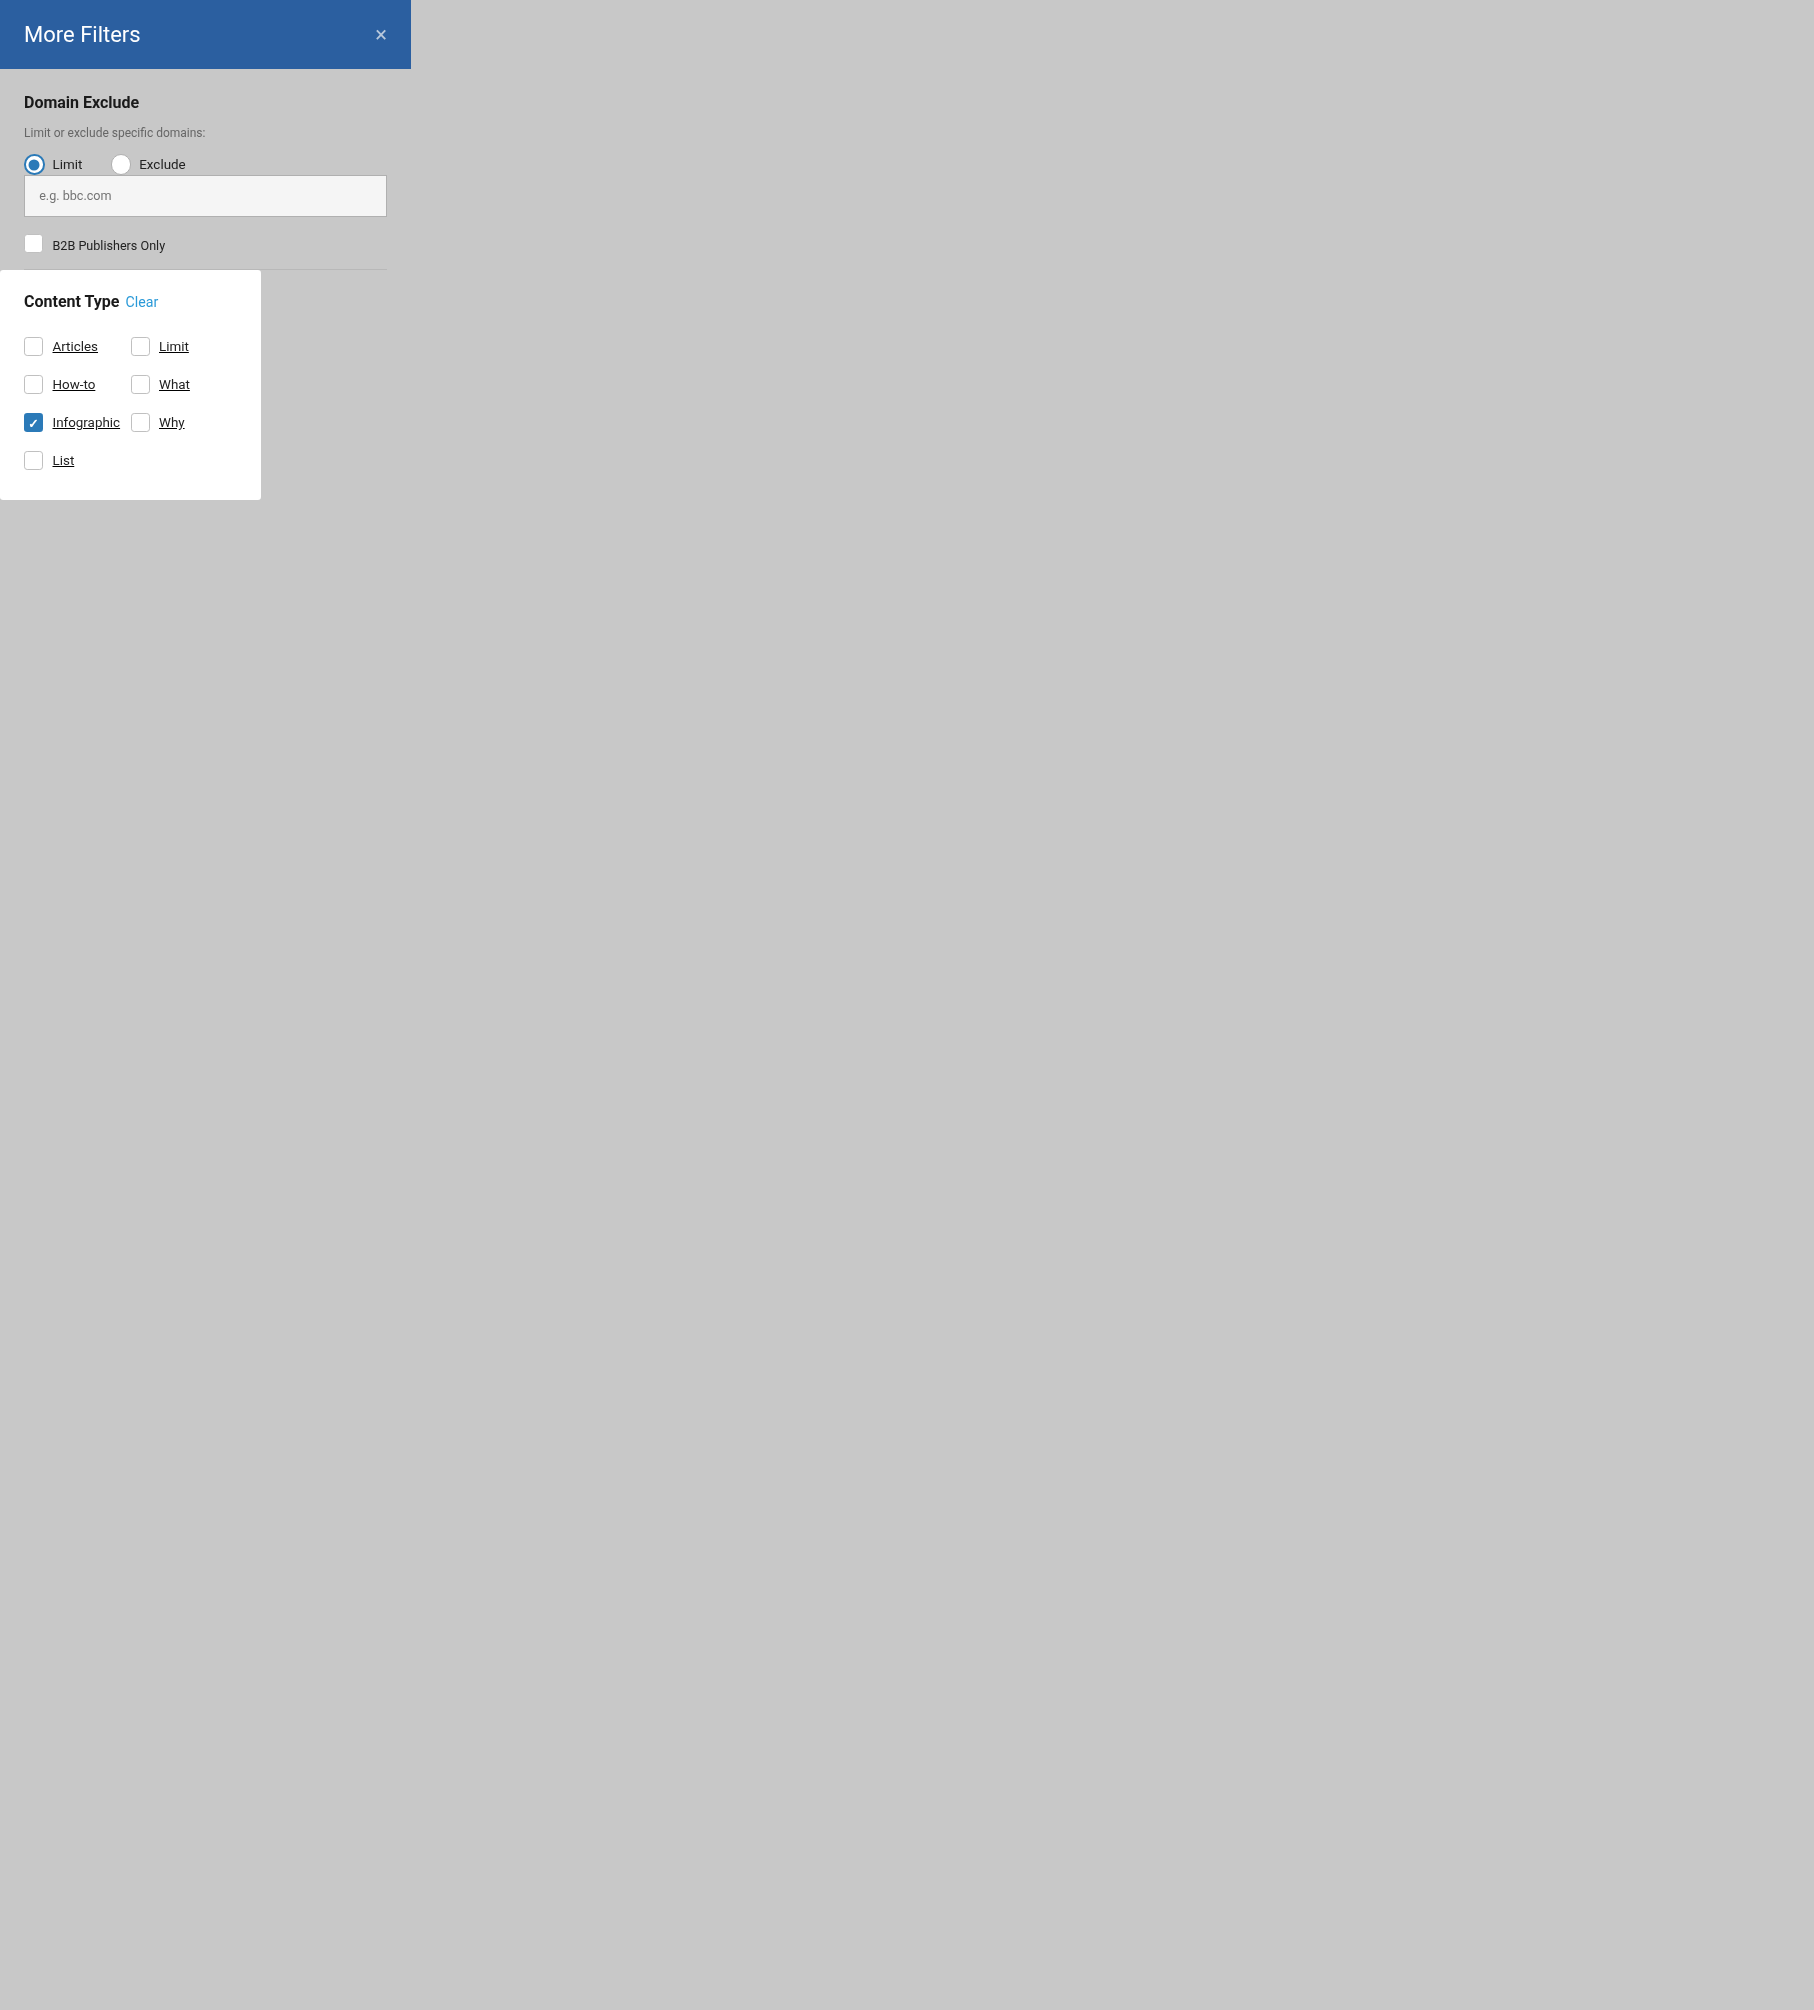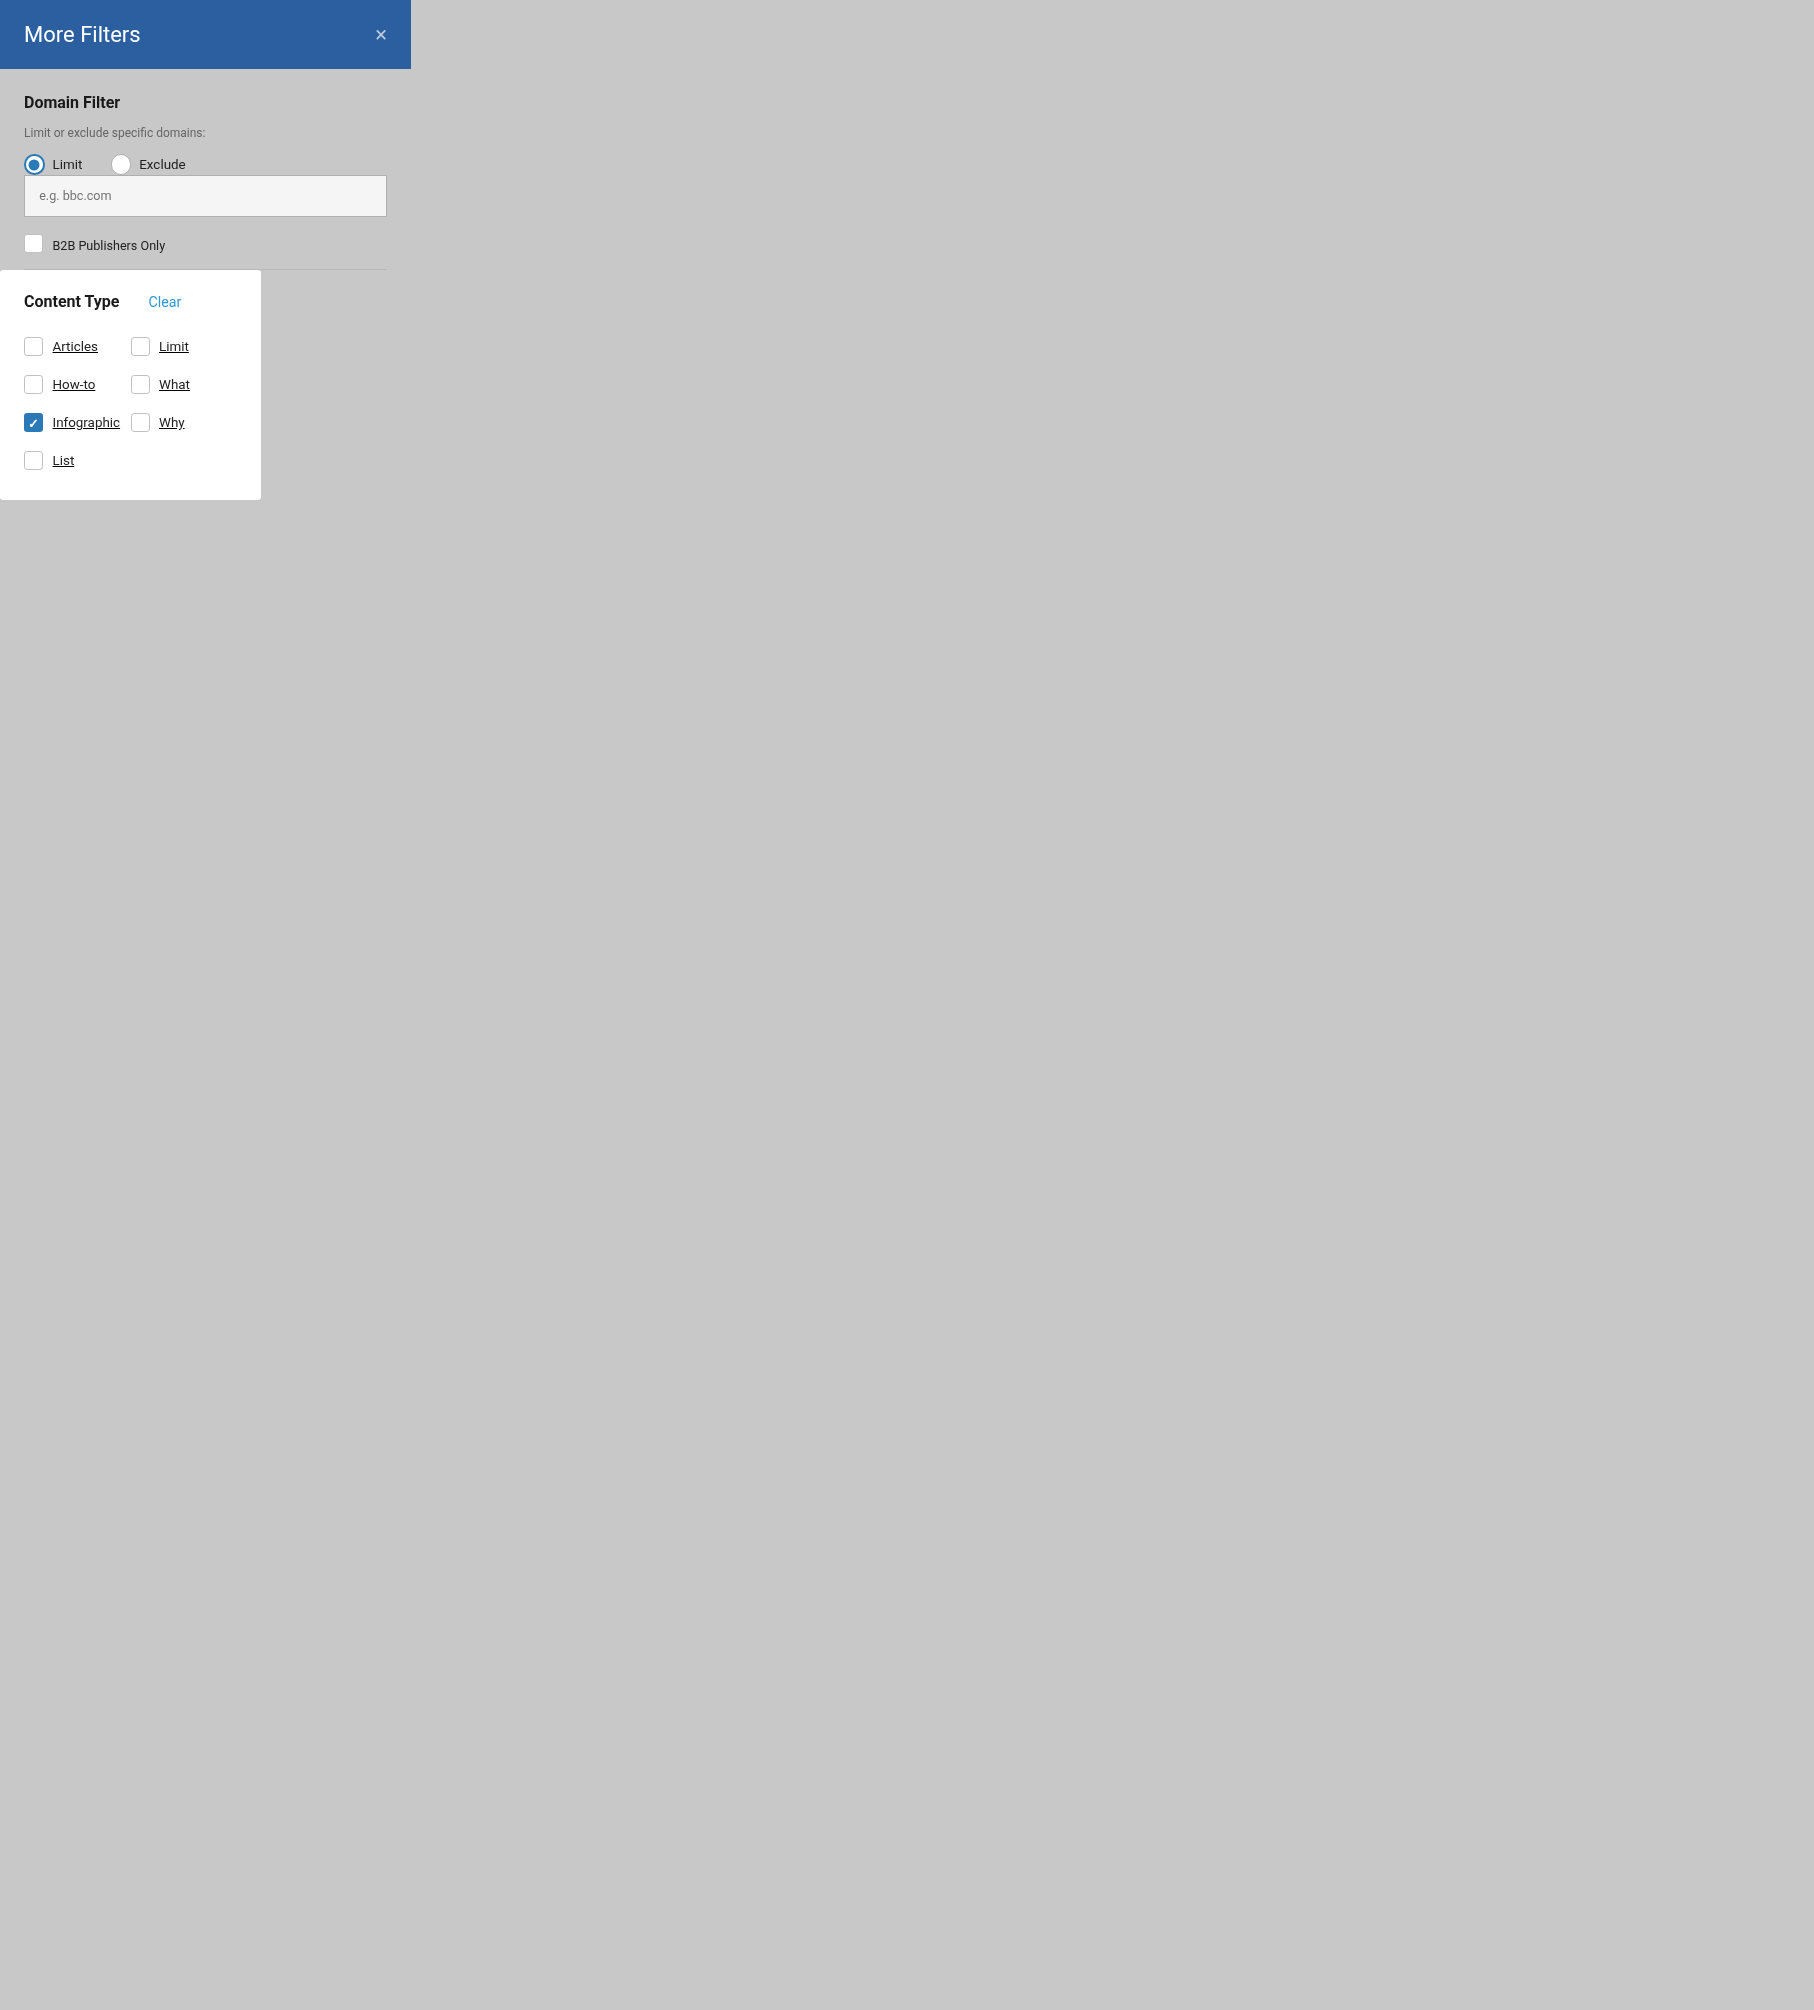--- a/index.html
+++ b/index.html
@@ -111,21 +111,21 @@
       background: #ffffff;
       border-radius: 3.2px;
       padding: 22px 24px;
       margin: 0;
       width: 261px;
     }
 
     .content-type-header {
       display: flex;
       align-items: center;
-      gap: 29px;
+      gap: 6px;
       margin-bottom: 17.4px;
     }
 
     .content-type-title {
       font-size: 16px;
       font-weight: 700;
       color: #1a1a1a;
     }
 
     .clear-btn {
@@ -242,21 +242,21 @@
 <div class="modal">
 
   <div class="modal-header">
     <span class="modal-title">More Filters</span>
     <button class="close-btn">×</button>
   </div>
 
   <div class="modal-body">
 
     <div>
-      <div class="section-title">Domain Filter</div>
+      <div class="section-title">Domain Exclude</div>
       <div class="section-description">Limit or exclude specific domains:</div>
 
       
       <div class="radio-group">
         <label class="radio-label">
           <div class="custom-radio-checked"></div>
           <span>Limit</span>
         </label>
         <label class="radio-label">
           <div class="custom-radio-unchecked"></div>

